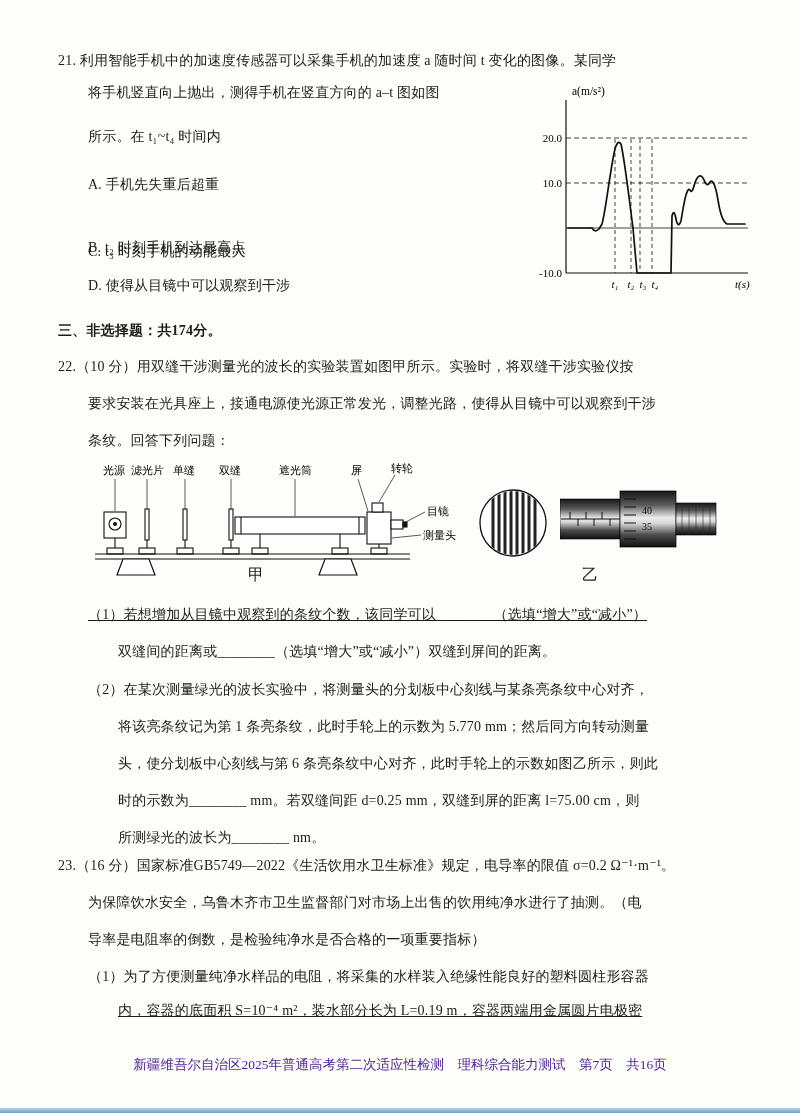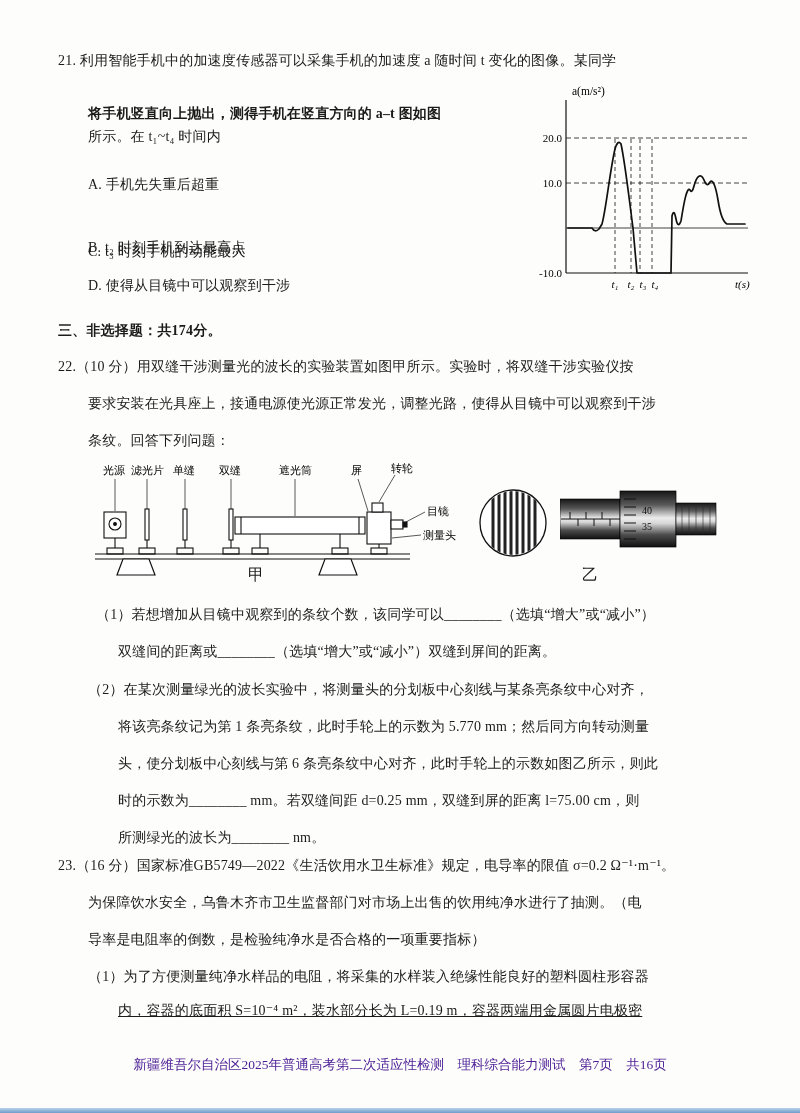--- a/index.html
+++ b/index.html
@@ -20,21 +20,21 @@
   .figwrap { position:absolute; }
   .scanline { position:absolute; left:0; bottom:0; width:100%; height:5px;
               background:linear-gradient(#b9d2ea,#6f9cc9); }
 </style>
 </head>
 <body>
 
 <div class="page">
 
   <div class="ln" style="left:58px; top:52px;">21. 利用智能手机中的加速度传感器可以采集手机的加速度 a 随时间 t 变化的图像。某同学</div>
-  <div class="ln" style="left:88px; top:105px;font-weight:bold;">将手机竖直向上抛出，测得手机在竖直方向的 a–t 图如图</div>
+  <div class="ln" style="left:88px; top:84px;">将手机竖直向上抛出，测得手机在竖直方向的 a–t 图如图</div>
   <div class="ln" style="left:88px; top:128px;">所示。在 t₁~t₄ 时间内</div>
   <div class="ln" style="left:88px; top:176px;">A. 手机先失重后超重</div>
   <div class="ln" style="left:88px; top:203px;margin-top:36px;">B. t₂ 时刻手机到达最高点</div>
   <div class="ln" style="left:88px; top:243px;">C. t₃ 时刻手机的动能最大</div>
   <div class="ln" style="left:88px; top:277px;">D. 使得从目镜中可以观察到干涉</div>
 
   <div class="figwrap" style="left:532px; top:82px;">
     <svg width="230" height="232" viewBox="0 0 230 232">
 
       <line x1="34" y1="18" x2="34" y2="191" stroke="#111" stroke-width="1.2"></line>
@@ -202,21 +202,21 @@
         <line x1="122" y1="17" x2="122" y2="47"></line>
         <line x1="129" y1="17" x2="129" y2="47"></line>
         <line x1="136" y1="17" x2="136" y2="47"></line>
         <line x1="143" y1="17" x2="143" y2="47"></line>
         <line x1="150" y1="17" x2="150" y2="47"></line>
       </g>
     </svg>
   </div>
   <div class="cap" style="left:582px; top:565px;">乙</div>
 
-  <div class="ln" style="left:96px;  top:606px;">（1）若想增加从目镜中观察到的条纹个数，该同学可以________（选填“增大”或“减小”）</div>
+  <div class="ln" style="left:88px;  top:606px;text-decoration:underline;">（1）若想增加从目镜中观察到的条纹个数，该同学可以________（选填“增大”或“减小”）</div>
   <div class="ln" style="left:118px; top:643px;">双缝间的距离或________（选填“增大”或“减小”）双缝到屏间的距离。</div>
   <div class="ln" style="left:88px;  top:681px;">（2）在某次测量绿光的波长实验中，将测量头的分划板中心刻线与某条亮条纹中心对齐，</div>
   <div class="ln" style="left:118px; top:718px;">将该亮条纹记为第 1 条亮条纹，此时手轮上的示数为 5.770 mm；然后同方向转动测量</div>
   <div class="ln" style="left:118px; top:755px;">头，使分划板中心刻线与第 6 条亮条纹中心对齐，此时手轮上的示数如图乙所示，则此</div>
   <div class="ln" style="left:118px; top:792px;">时的示数为________ mm。若双缝间距 d=0.25 mm，双缝到屏的距离 l=75.00 cm，则</div>
   <div class="ln" style="left:118px; top:829px;">所测绿光的波长为________ nm。</div>
 
   <div class="ln" style="left:58px;  top:857px;">23.（16 分）国家标准GB5749—2022《生活饮用水卫生标准》规定，电导率的限值 σ=0.2 Ω⁻¹·m⁻¹。</div>
   <div class="ln" style="left:88px;  top:894px;">为保障饮水安全，乌鲁木齐市卫生监督部门对市场上出售的饮用纯净水进行了抽测。（电</div>
   <div class="ln" style="left:88px;  top:931px;">导率是电阻率的倒数，是检验纯净水是否合格的一项重要指标）</div>

